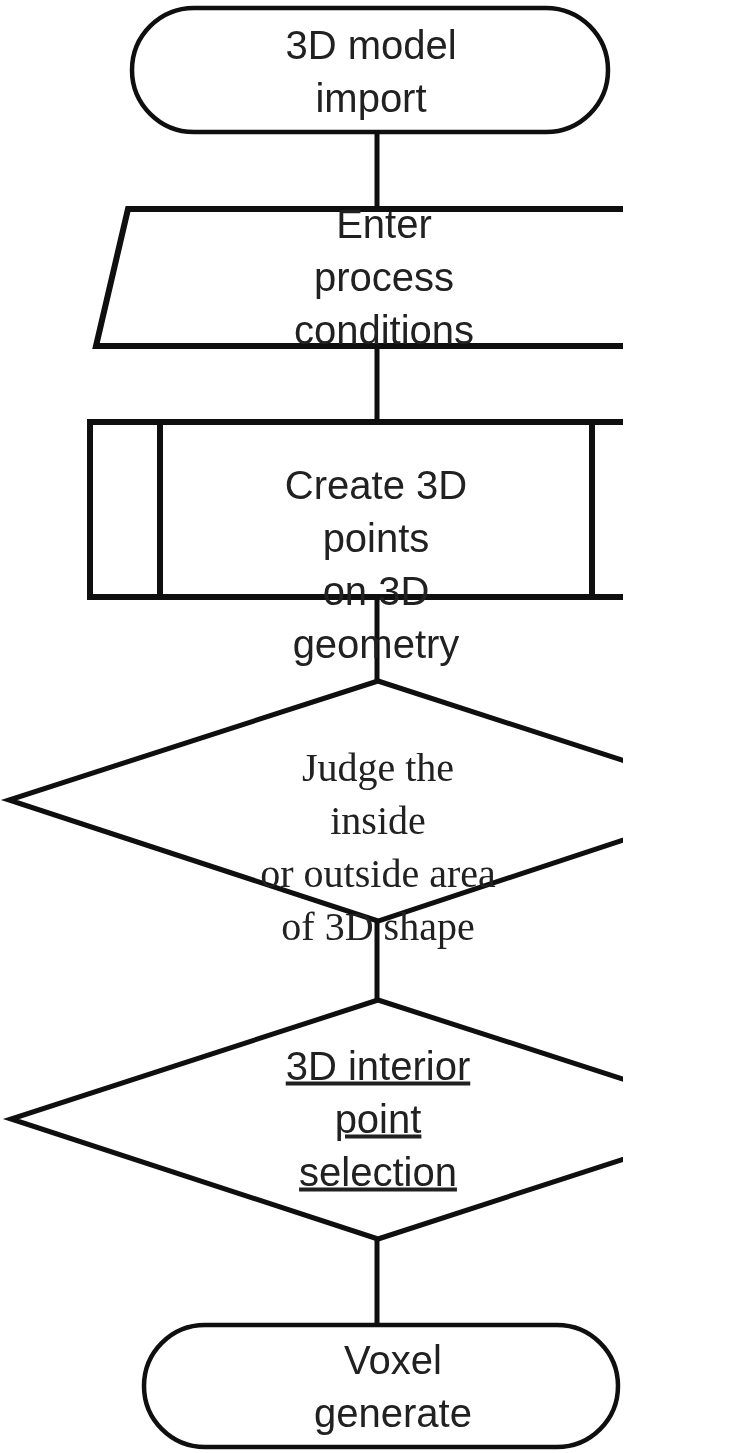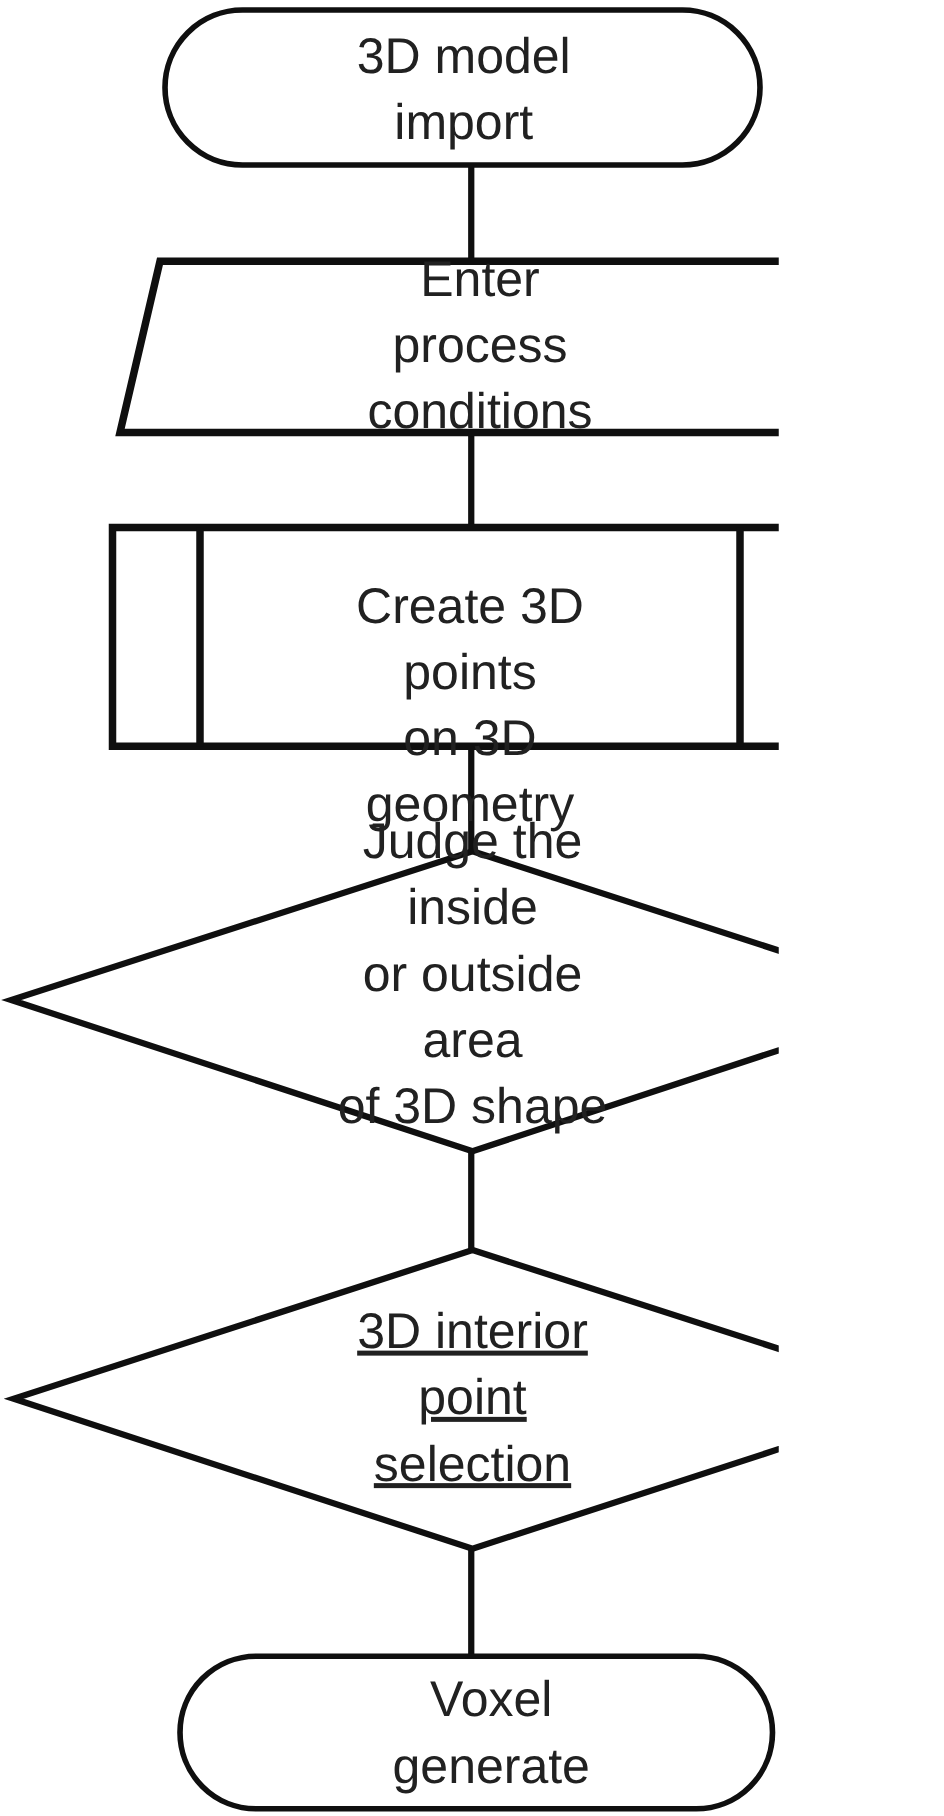--- a/index.html
+++ b/index.html
@@ -87,21 +87,21 @@
   </svg>
 
   <div class="node-label" style="left:371px; top:72px;">3D model import</div>
 
   <div class="node-label" style="left:384px; top:277px;">Enter process
 conditions</div>
 
   <div class="node-label" style="left:376px; top:540px;margin-top:25px;">Create 3D points
 on 3D geometry</div>
 
-  <div class="node-label" style="left:378px; top:780px;">Judge the inside
+  <div class="node-label" style="left:378px; top:847px;font-family:Liberation Serif, serif;">Judge the inside
 or outside area
 of 3D shape</div>
 
   <div class="node-label" style="left:378px; top:1119px;text-decoration:underline;">3D interior
 point selection</div>
 
   <div class="node-label" style="left:381px; top:1387px;margin-left:12px;">Voxel generate</div>
 
 </div>
 

